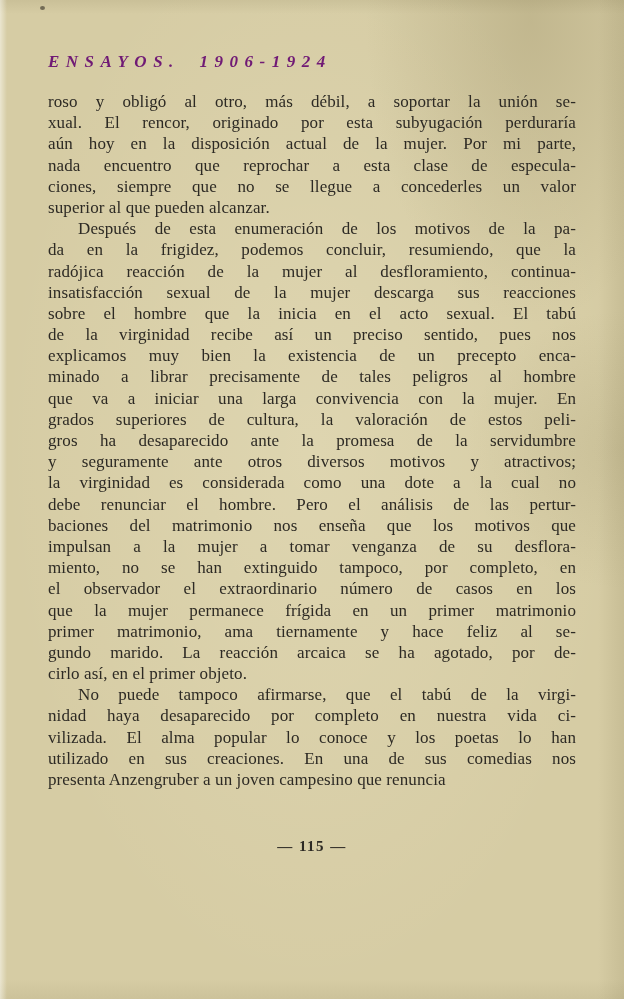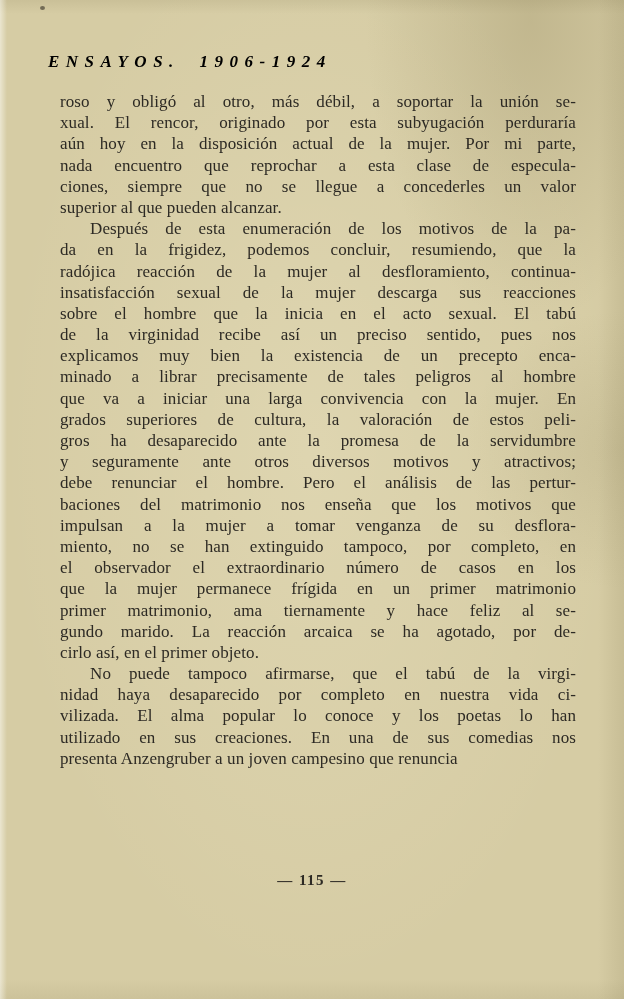--- a/index.html
+++ b/index.html
@@ -36,46 +36,45 @@
   }
   .running-head {
     position: absolute;
     top: 52px;
     left: 48px;
     font-size: 17px;
     font-weight: bold;
     font-style: italic;
     letter-spacing: 6.5px;
     word-spacing: 9px;
-    color: #000000;
+    color: #701a75;
     white-space: nowrap;
   }
   .text-block {
     position: absolute;
     top: 91px;
     left: 48px;
     width: 528px;
     font-size: 17px;
     line-height: 21.2px;
     letter-spacing: 0.1px;
   }
   .paragraph { margin: 0; }
   .line {
     text-align: justify;
     text-align-last: justify;
     white-space: normal;
     height: 21.2px;
     overflow: hidden;
-    margin-left: 12px;
   }
   .line.last { text-align-last: left; }
   .line.indent { text-indent: 30px; }
   .page-number {
     position: absolute;
-    top: 872px;
+    top: 838px;
     left: 48px;
     width: 528px;
     text-align: center;
     font-size: 15px;
     font-weight: bold;
     letter-spacing: 1.5px;
     color: #2d2a24;
   }
 </style>
 </head>
@@ -101,20 +100,21 @@
       <div class="line">radójica reacción de la mujer al desfloramiento, continua-</div>
       <div class="line">insatisfacción sexual de la mujer descarga sus reacciones</div>
       <div class="line">sobre el hombre que la inicia en el acto sexual. El tabú</div>
       <div class="line">de la virginidad recibe así un preciso sentido, pues nos</div>
       <div class="line">explicamos muy bien la existencia de un precepto enca-</div>
       <div class="line">minado a librar precisamente de tales peligros al hombre</div>
       <div class="line">que va a iniciar una larga convivencia con la mujer. En</div>
       <div class="line">grados superiores de cultura, la valoración de estos peli-</div>
       <div class="line">gros ha desaparecido ante la promesa de la servidumbre</div>
       <div class="line">y seguramente ante otros diversos motivos y atractivos;</div>
+      <div class="line">la virginidad es considerada como una dote a la cual no</div>
       <div class="line">debe renunciar el hombre. Pero el análisis de las pertur-</div>
       <div class="line">baciones del matrimonio nos enseña que los motivos que</div>
       <div class="line">impulsan a la mujer a tomar venganza de su desflora-</div>
       <div class="line">miento, no se han extinguido tampoco, por completo, en</div>
       <div class="line">el observador el extraordinario número de casos en los</div>
       <div class="line">que la mujer permanece frígida en un primer matrimonio</div>
       <div class="line">primer matrimonio, ama tiernamente y hace feliz al se-</div>
       <div class="line">gundo marido. La reacción arcaica se ha agotado, por de-</div>
       <div class="line last">cirlo así, en el primer objeto.</div>
     </div>

